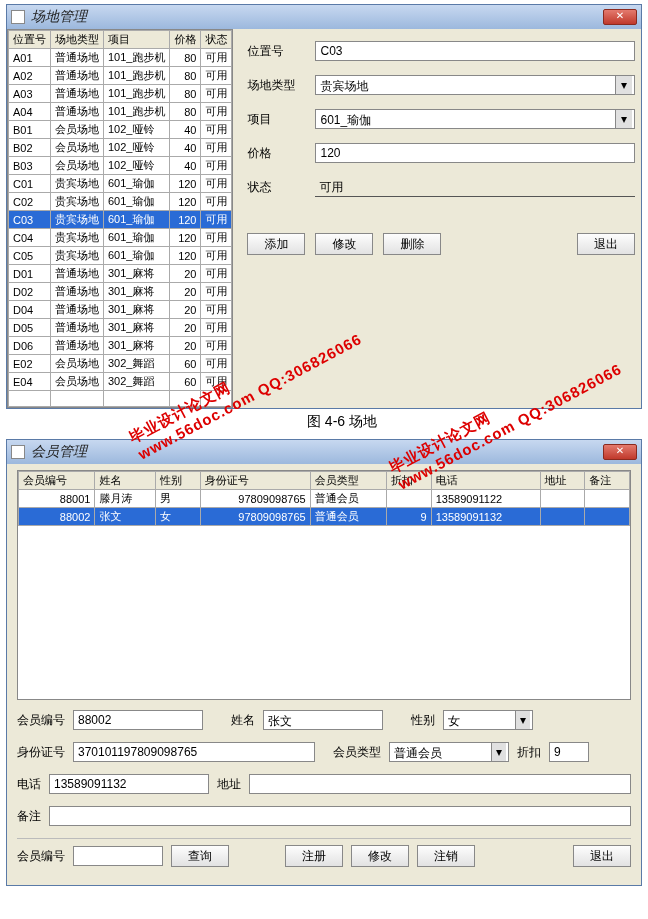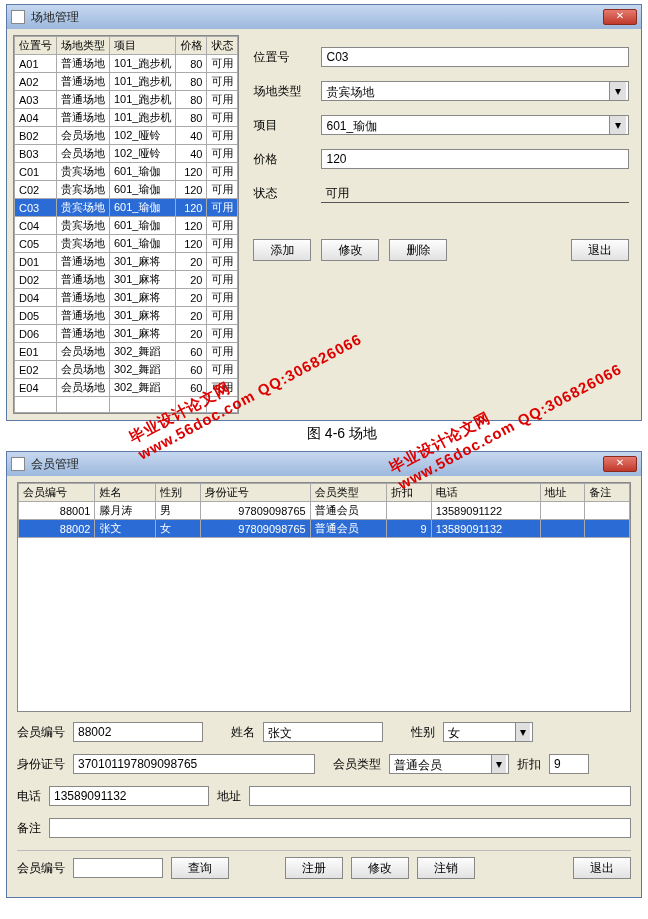--- a/index.html
+++ b/index.html
@@ -1,22 +1,22 @@
 <!DOCTYPE html>
 <html><head>
 <meta charset="utf-8">
 <style>
 * { box-sizing: border-box; margin: 0; padding: 0; }
 body { font-family: "Microsoft YaHei", SimSun, sans-serif; font-size: 12px; background: #fff; width: 648px; }
 .window { border: 1px solid #5a7aa7; margin: 4px 6px 2px 6px; background: #ece9d8; }
 .titlebar { background: linear-gradient(#c7d8f0, #9cb8dd); height: 24px; display: flex; align-items: center; padding: 0 4px; }
 .titlebar .ticon { width: 14px; height: 14px; background: #fff; border: 1px solid #888; margin-right: 6px; display: inline-block; }
-.titlebar .title { flex: 1; font-size: 12px; color: #222; }
+.titlebar .title { flex: 1; font-size: 14px; color: #222; font-style: italic; }
 .close-btn { width: 34px; height: 16px; background: linear-gradient(#e47a6e, #c0392b); border: 1px solid #8a2a1f; border-radius: 2px; color: #fff; text-align: center; line-height: 12px; font-size: 10px; cursor: pointer; }
-.body1 { display: flex; padding: 6px; gap: 8px; background: #ece9d8; }
+.body1 { display: flex; gap: 8px; background: #ece9d8; }
 .grid-wrap { background: #fff; border: 1px solid #888; }
 table.grid { border-collapse: collapse; font-size: 11px; }
 table.grid th, table.grid td { border: 1px solid #aaa; padding: 1px 4px; height: 16px; white-space: nowrap; }
 table.grid th { background: #ece9d8; font-weight: normal; text-align: left; }
 table.grid .num { text-align: right; }
 tr.sel td { background: #2a6bd6; color: #fff; }
 .rpanel { flex: 1; padding: 12px 6px; }
 .frow { display: flex; align-items: center; margin-bottom: 14px; gap: 12px; }
 .frow label { width: 56px; font-size: 12px; }
 .finput { flex: 1; height: 20px; border: 1px solid #888; background: #fff; padding: 2px 4px; font-size: 12px; }
@@ -81,34 +81,41 @@
               <td>可用</td>
             </tr>
             <tr>
               <td>A04</td>
               <td>普通场地</td>
               <td>101_跑步机</td>
               <td class="num">80</td>
               <td>可用</td>
             </tr>
             <tr>
-              <td>B02</td>
+              <td>B01</td>
               <td>会员场地</td>
               <td>102_哑铃</td>
               <td class="num">40</td>
               <td>可用</td>
             </tr>
             <tr>
-              <td>B03</td>
+              <td>B02</td>
               <td>会员场地</td>
               <td>102_哑铃</td>
               <td class="num">40</td>
               <td>可用</td>
             </tr>
             <tr>
+              <td>B03</td>
+              <td>会员场地</td>
+              <td>102_哑铃</td>
+              <td class="num">40</td>
+              <td>可用</td>
+            </tr>
+            <tr>
               <td>C01</td>
               <td>贵宾场地</td>
               <td>601_瑜伽</td>
               <td class="num">120</td>
               <td>可用</td>
             </tr>
             <tr>
               <td>C02</td>
               <td>贵宾场地</td>
               <td>601_瑜伽</td>
@@ -162,27 +169,20 @@
               <td>普通场地</td>
               <td>301_麻将</td>
               <td class="num">20</td>
               <td>可用</td>
             </tr>
             <tr>
               <td>D06</td>
               <td>普通场地</td>
               <td>301_麻将</td>
               <td class="num">20</td>
-              <td>可用</td>
-            </tr>
-            <tr>
-              <td>E01</td>
-              <td>会员场地</td>
-              <td>302_舞蹈</td>
-              <td class="num">60</td>
               <td>可用</td>
             </tr>
             <tr>
               <td>E02</td>
               <td>会员场地</td>
               <td>302_舞蹈</td>
               <td class="num">60</td>
               <td>可用</td>
             </tr>
             <tr>

